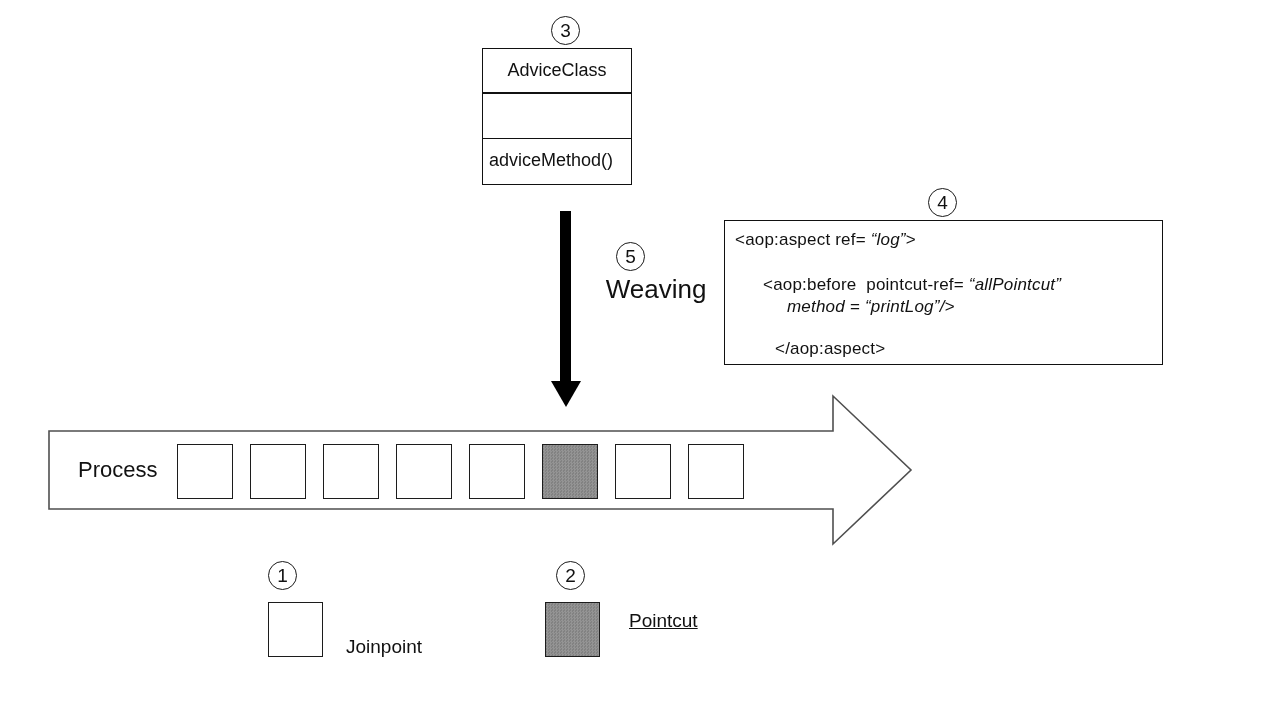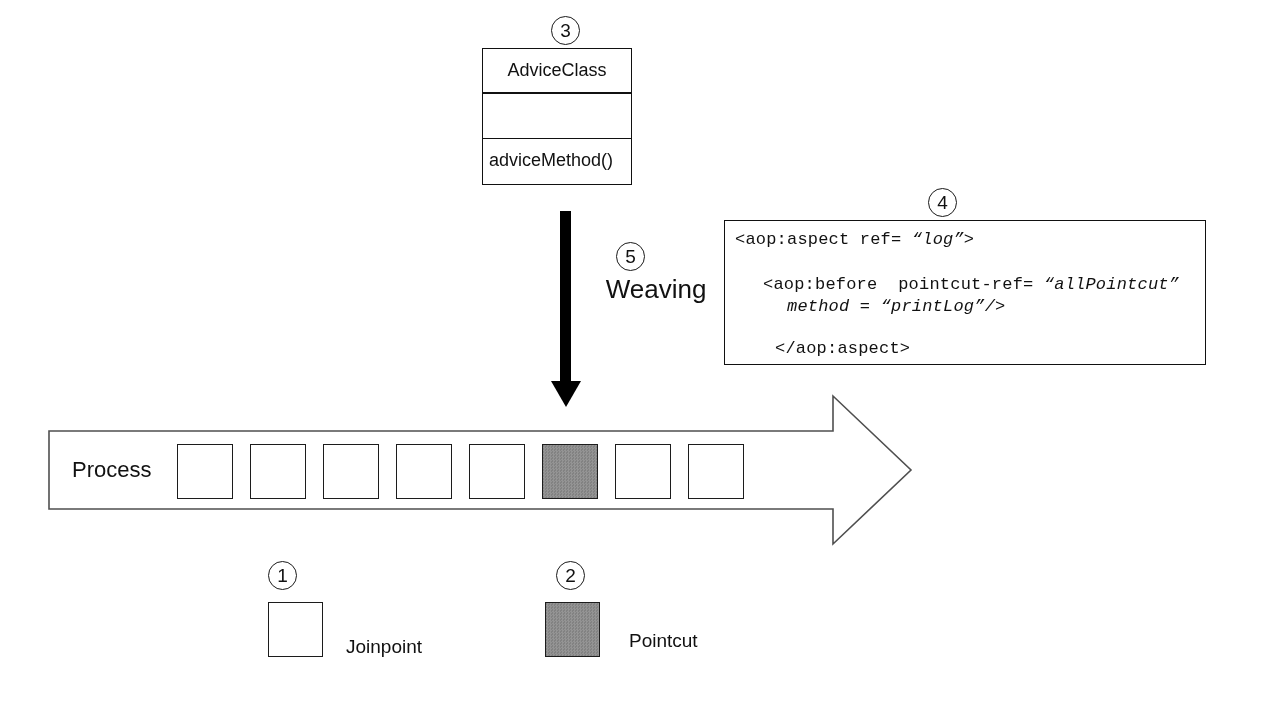--- a/index.html
+++ b/index.html
@@ -25,32 +25,32 @@
   .down-arrow-shaft { position:absolute; left:560px; top:211px; width:11px; height:170px;
     background:#000; }
   .down-arrow-head { position:absolute; left:551px; top:381px; width:0; height:0;
     border-left:15px solid transparent; border-right:15px solid transparent;
     border-top:26px solid #000; }
 
   .weaving-label { position:absolute; left:596px; top:274px; width:120px;
     font-size:26px; text-align:center; }
 
   
-  .code-box { position:absolute; left:724px; top:220px; width:482px; height:145px;
-    border:1.6px solid #111; background:#fff; font-size:17px;font-family:Liberation Mono, monospace; }
+  .code-box { position:absolute; left:724px; top:220px; width:439px; height:145px;
+    border:1.6px solid #111; background:#fff; font-size:17px; }
   .code-line { position:absolute; white-space:pre; letter-spacing:0.2px; }
   .code-line em { font-style:italic; }
   .cl1 { left:10px; top:9px; }
   .cl2 { left:38px; top:54px; }
   .cl3 { left:41px; top:76px;margin-left:21px; }
   .cl4 { left:9px;  top:118px;margin-left:41px; }
 
   
   .process-arrow-svg { position:absolute; left:48px; top:392px; width:866px; height:164px; }
-  .process-label { position:absolute; left:72px; top:457px; font-size:22px; }
+  .process-label { position:absolute; left:78px; top:457px; font-size:22px; }
 
   
   .slots { position:absolute; left:177px; top:444px; height:55px; display:flex; gap:17px; }
   .slot { width:56px; height:55px; border:1.6px solid #1c1c1c; background:#fff; }
   .slot.shaded, .swatch.shaded { background-color:var(--pointcut-fill,#8a8a8a);
     background-image:repeating-conic-gradient(#949494 0% 25%, #828282 0% 50%);
     background-size:3px 3px; }
 
   
   .swatch { position:absolute; width:55px; height:55px; border:1.6px solid #1c1c1c;
@@ -101,15 +101,15 @@
       <div class="slot"></div>
       <div class="slot"></div>
     </div>
 
   <span class="marker" style="left:268px; top:561px;">1</span>
   <div class="swatch" style="left:268px; top:602px;"></div>
   <div class="legend-label" style="left:346px; top:636px;">Joinpoint</div>
 
   <span class="marker" style="left:556px; top:561px;">2</span>
   <div class="swatch shaded" style="left:545px; top:602px;"></div>
-  <div class="legend-label" style="left:629px; top:630px;">Pointcut</div>
+  <div class="legend-label" style="left:629px; top:610px;text-decoration:underline;">Pointcut</div>
 
 </div>
 
 </body></html>

